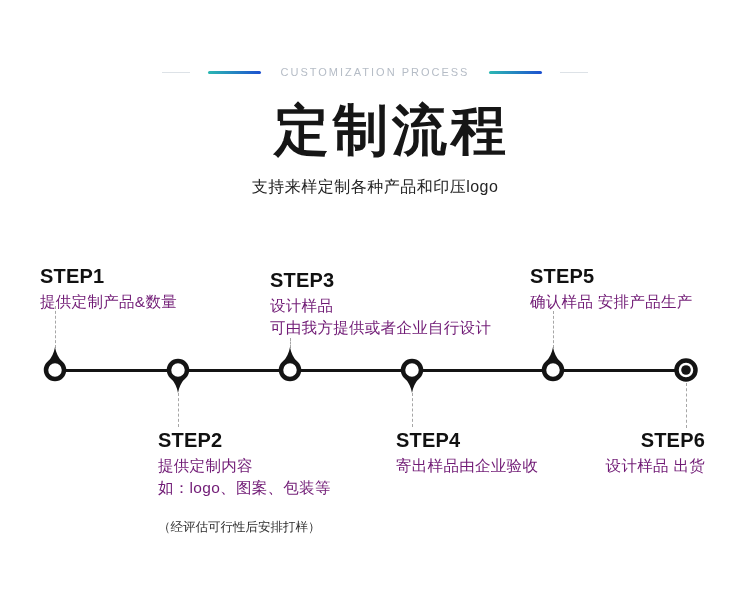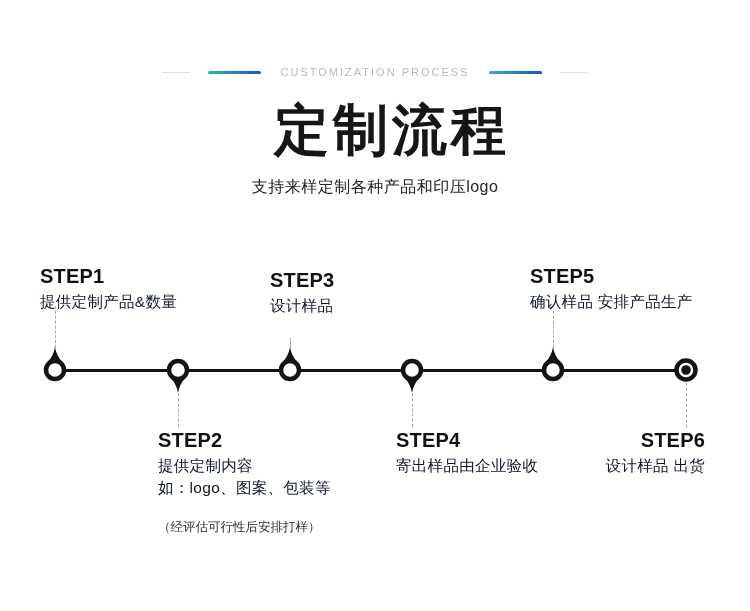--- a/index.html
+++ b/index.html
@@ -50,21 +50,21 @@
   .c1{left:55px; top:306px;height:42px;}
   .c2{left:178px;top:393px;height:34px;}
   .c3{left:290px;top:338px;height:10px;}
   .c4{left:412px;top:393px;height:34px;}
   .c5{left:553px;top:311px;height:37px;}
   .c6{left:686px;top:383px;height:45px;}
 
   
   .step{white-space:nowrap;}
   .step-label{font-size:20px;font-weight:700;color:#111;margin-bottom:3px;letter-spacing:0.2px;}
-  .step-line{font-size:15.5px;color:#0f172a;line-height:22px;letter-spacing:0.3px;}
+  .step-line{font-size:15.5px;color:#701a75;line-height:22px;letter-spacing:0.3px;}
   .step-note{font-size:12.5px;color:#2e2e2e;line-height:18px;margin-top:19px;}
   .s1{left:40px; top:265px;}
   .s2{left:158px;top:429px;}
   .s3{left:270px;top:269px;}
   .s4{left:396px;top:429px;}
   .s5{left:530px;top:265px;}
   .s6{right:45px;top:429px;text-align:right;}
 </style>
 </head>
 <body>
@@ -118,20 +118,21 @@
     </svg>
 
     <div class="abs step s1">
       <div class="step-label">STEP1</div>
       <div class="step-line">提供定制产品&amp;数量</div>
     </div>
 
     <div class="abs step s3">
       <div class="step-label">STEP3</div>
       <div class="step-line">设计样品</div>
+      <div class="step-line">可由我方提供或者企业自行设计</div>
     </div>
 
     <div class="abs step s5">
       <div class="step-label">STEP5</div>
       <div class="step-line">确认样品 安排产品生产</div>
     </div>
 
     <div class="abs step s2">
       <div class="step-label">STEP2</div>
       <div class="step-line">提供定制内容</div>

